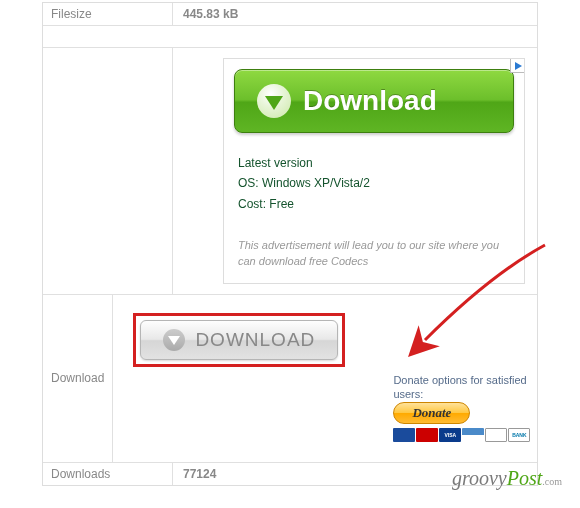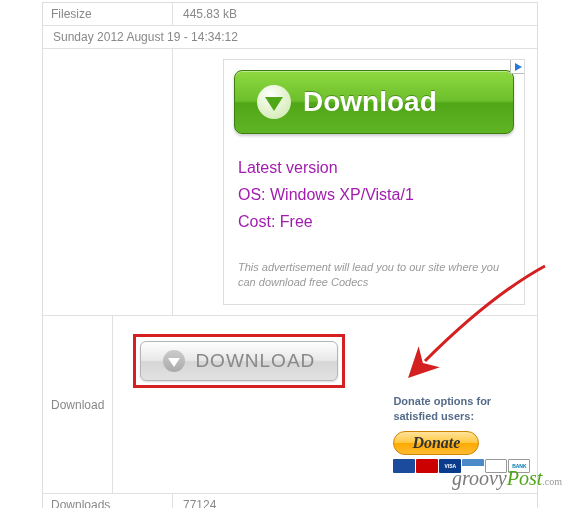--- a/index.html
+++ b/index.html
@@ -32,20 +32,21 @@
     display: flex;
     align-items: center;
   }
   .value-cell {
     flex: 1;
     padding: 4px 10px;
     color: #888;
     font-size: 12px;
     display: flex;
     align-items: center;
+    font-weight: bold;
   }
   .ad-cell {
     flex: 1;
     padding: 10px 10px 10px 50px;
     position: relative;
   }
   .ad-box {
     width: 302px;
     border: 1px solid #ddd;
     background: #fff;
@@ -92,22 +93,22 @@
     margin-top: 3px;
   }
   .green-text {
     color: #fff;
     font-size: 28px;
     font-weight: bold;
     text-shadow: 0 -1px 0 rgba(0,0,0,0.3);
   }
   .ad-info {
     padding: 10px 14px 4px;
-    color: #a21caf;
-    font-size: 16px;
+    color: #14532d;
+    font-size: 12px;
     line-height: 1.7;
   }
   .ad-disclaimer {
     padding: 20px 14px 14px;
     color: #999;
     font-size: 11px;
     line-height: 1.4;
     font-style: italic;
   }
   .download-cell {
@@ -162,31 +163,31 @@
     height: 130px;
     pointer-events: none;
   }
   .donate-section {
     text-align: left;
     padding: 6px 0 6px 260px;
   }
   .donate-label {
     color: #556b8a;
     font-size: 11px;
-    font-weight: bold;
+    font-weight: normal;
     line-height: 1.3;
-    margin-bottom: 8px;
+    margin-bottom: 0;
   }
   .donate-btn {
     display: inline-block;
     background: linear-gradient(to bottom, #ffe29a 0%, #ffc843 48%, #ffaa00 52%, #ffbb33 100%);
     border: 1px solid #cd8500;
     border-radius: 12px;
     padding: 2px 18px;
-    font-size: 16px;
+    font-size: 13px;
     font-style: italic;
     font-weight: bold;
     color: #333;
     font-family: Georgia, serif;
     cursor: pointer;
   }
   .cards {
     margin-top: 4px;
     display: flex;
     gap: 1px;
@@ -225,41 +226,40 @@
 <body>
 
 <div class="container">
 
   <div class="row">
     <div class="label-cell">Filesize</div>
     <div class="value-cell">445.83 kB</div>
   </div>
 
   <div class="row">
-    <div class="value-cell">Sunday 2012 August 19 - 14:34:12</div>
   </div>
 
   <div class="row">
     <div class="label-cell"></div>
     <div class="ad-cell">
       <div class="ad-box">
         <div class="ad-choices">
           <svg viewBox="0 0 14 14">
               <path d="M4 3 L11 7 L4 11 Z" fill="#2a7ad2"></path>
             </svg>
         </div>
         <div class="green-btn">
           <div class="green-circle">
             <div class="green-arrow"></div>
           </div>
           <div class="green-text">Download</div>
         </div>
         <div class="ad-info">
           <div>Latest version</div>
-          <div>OS: Windows XP/Vista/1</div>
+          <div>OS: Windows XP/Vista/2</div>
           <div>Cost: Free</div>
         </div>
         <div class="ad-disclaimer">This advertisement will lead you to our site where you can download free Codecs</div>
       </div>
     </div>
   </div>
 
   <div class="row">
     <div class="label-cell">Download</div>
     <div class="download-cell">

